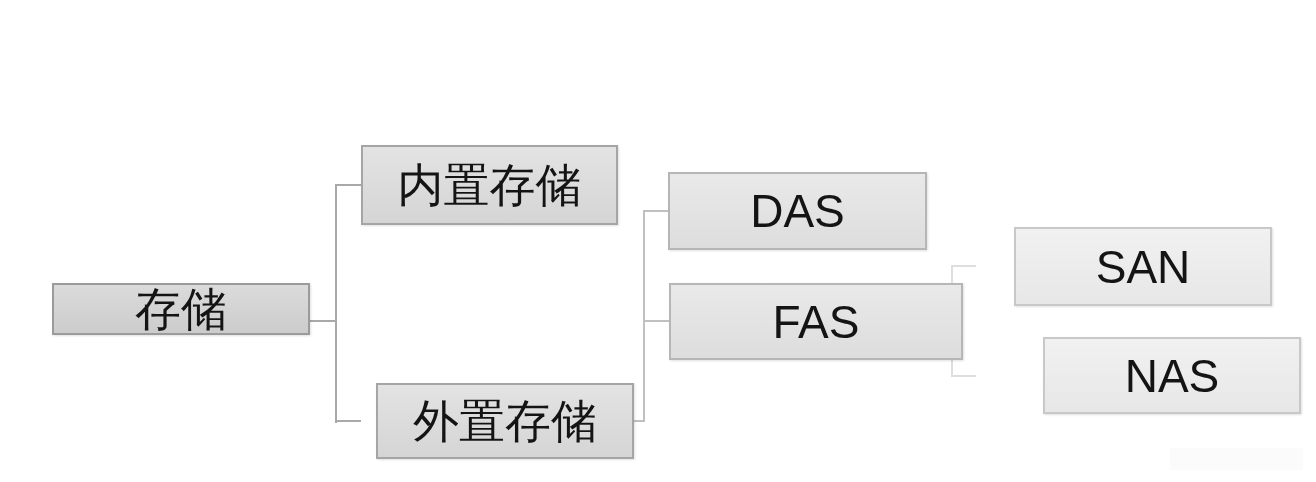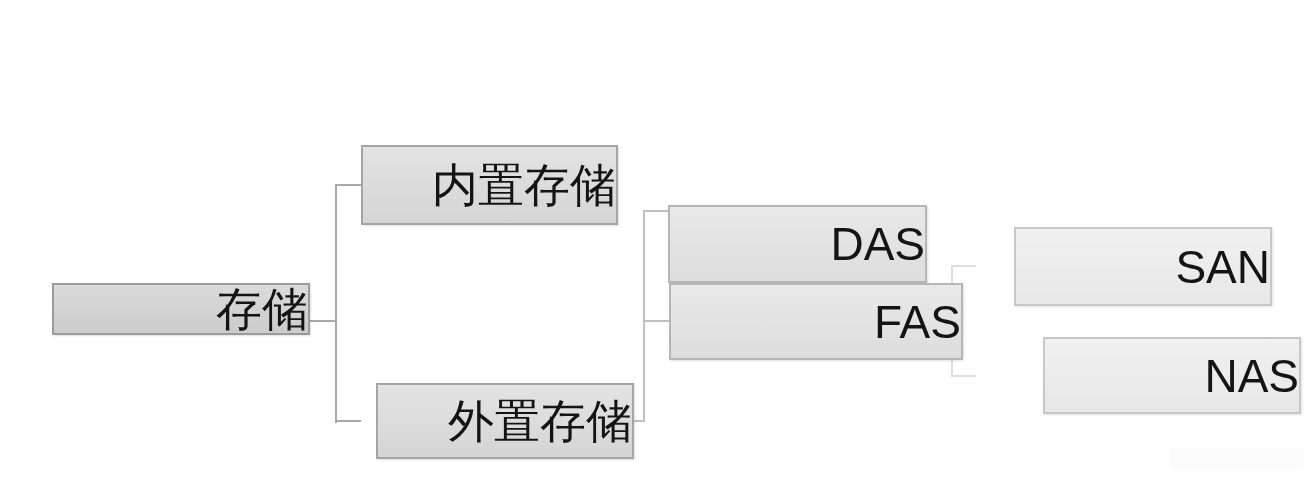--- a/index.html
+++ b/index.html
@@ -12,41 +12,41 @@
     width: 1316px;
     height: 482px;
     background: #ffffff;
     overflow: hidden;
   }
   .node {
     position: absolute;
     box-sizing: border-box;
     display: flex;
     align-items: center;
-    justify-content: flex-end;
+    justify-content: center;
     border: 2px solid #a5a5a5;
     box-shadow: 1px 1px 2px rgba(0,0,0,0.12);
   }
   .node .label {
     color: #141414;
     font-size: 46px;
     line-height: 1;
     white-space: nowrap;
   }
   
   .lvl1 { background: linear-gradient(180deg, #dbdbdb 0%, #cccccc 100%); border-color: #9b9b9b; }
   .lvl2 { background: linear-gradient(180deg, #e3e3e3 0%, #d5d5d5 100%); border-color: #a5a5a5; }
   .lvl3 { background: linear-gradient(180deg, #e9e9e9 0%, #dddddd 100%); border-color: #b6b6b6; }
   .lvl4 { background: linear-gradient(180deg, #f1f1f1 0%, #e7e7e7 100%); border-color: #c8c8c8; margin-left: 39px; }
 
   
   #node-root     { left: 52px;  top: 283px; width: 258px; height: 52px; }
   #node-internal { left: 361px; top: 145px; width: 257px; height: 80px; }
   #node-external { left: 360px; top: 383px; width: 258px; height: 76px; margin-left: 16px; }
-  #node-das      { left: 668px; top: 172px; width: 259px; height: 78px; margin-top: 33px; }
+  #node-das      { left: 668px; top: 172px; width: 259px; height: 78px; }
   #node-fas      { left: 669px; top: 283px; width: 294px; height: 77px; }
   #node-san      { left: 975px; top: 227px; width: 258px; height: 79px; }
   #node-nas      { left: 1004px; top: 337px; width: 258px; height: 77px; }
 
   .edge { position: absolute; }
   .edge.c1 { background: #a9a9a9; }
   .edge.c2 { background: #c0c0c0; }
   .edge.c3 { background: #dedede; }
 
   

